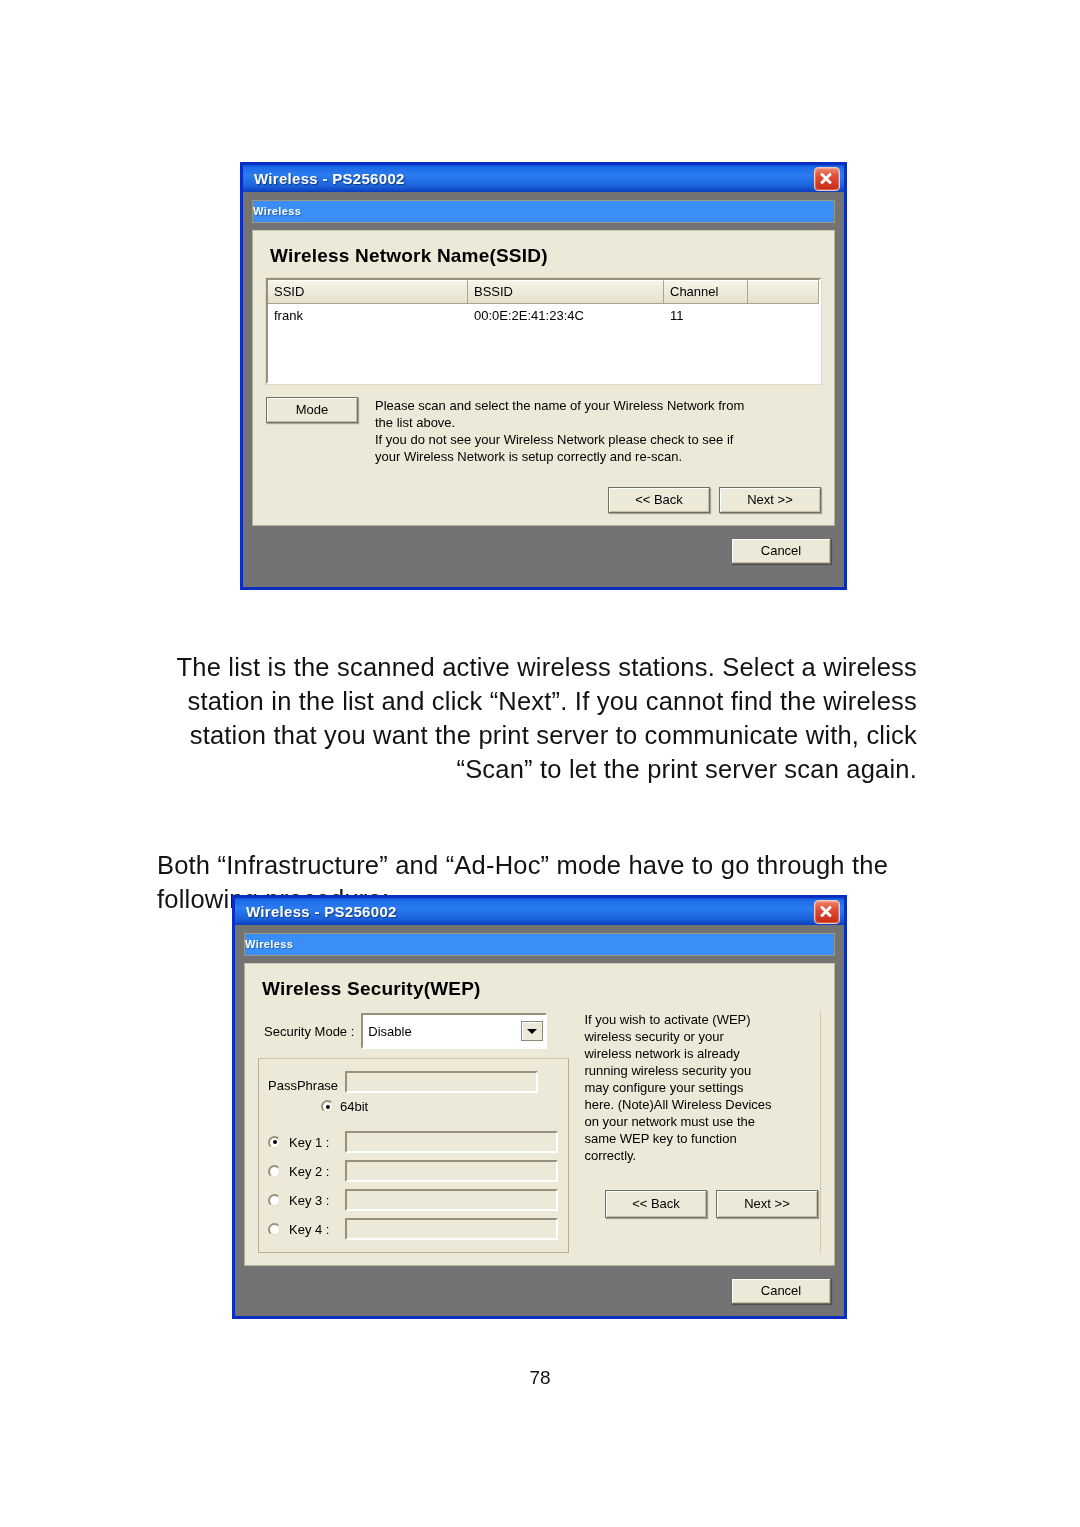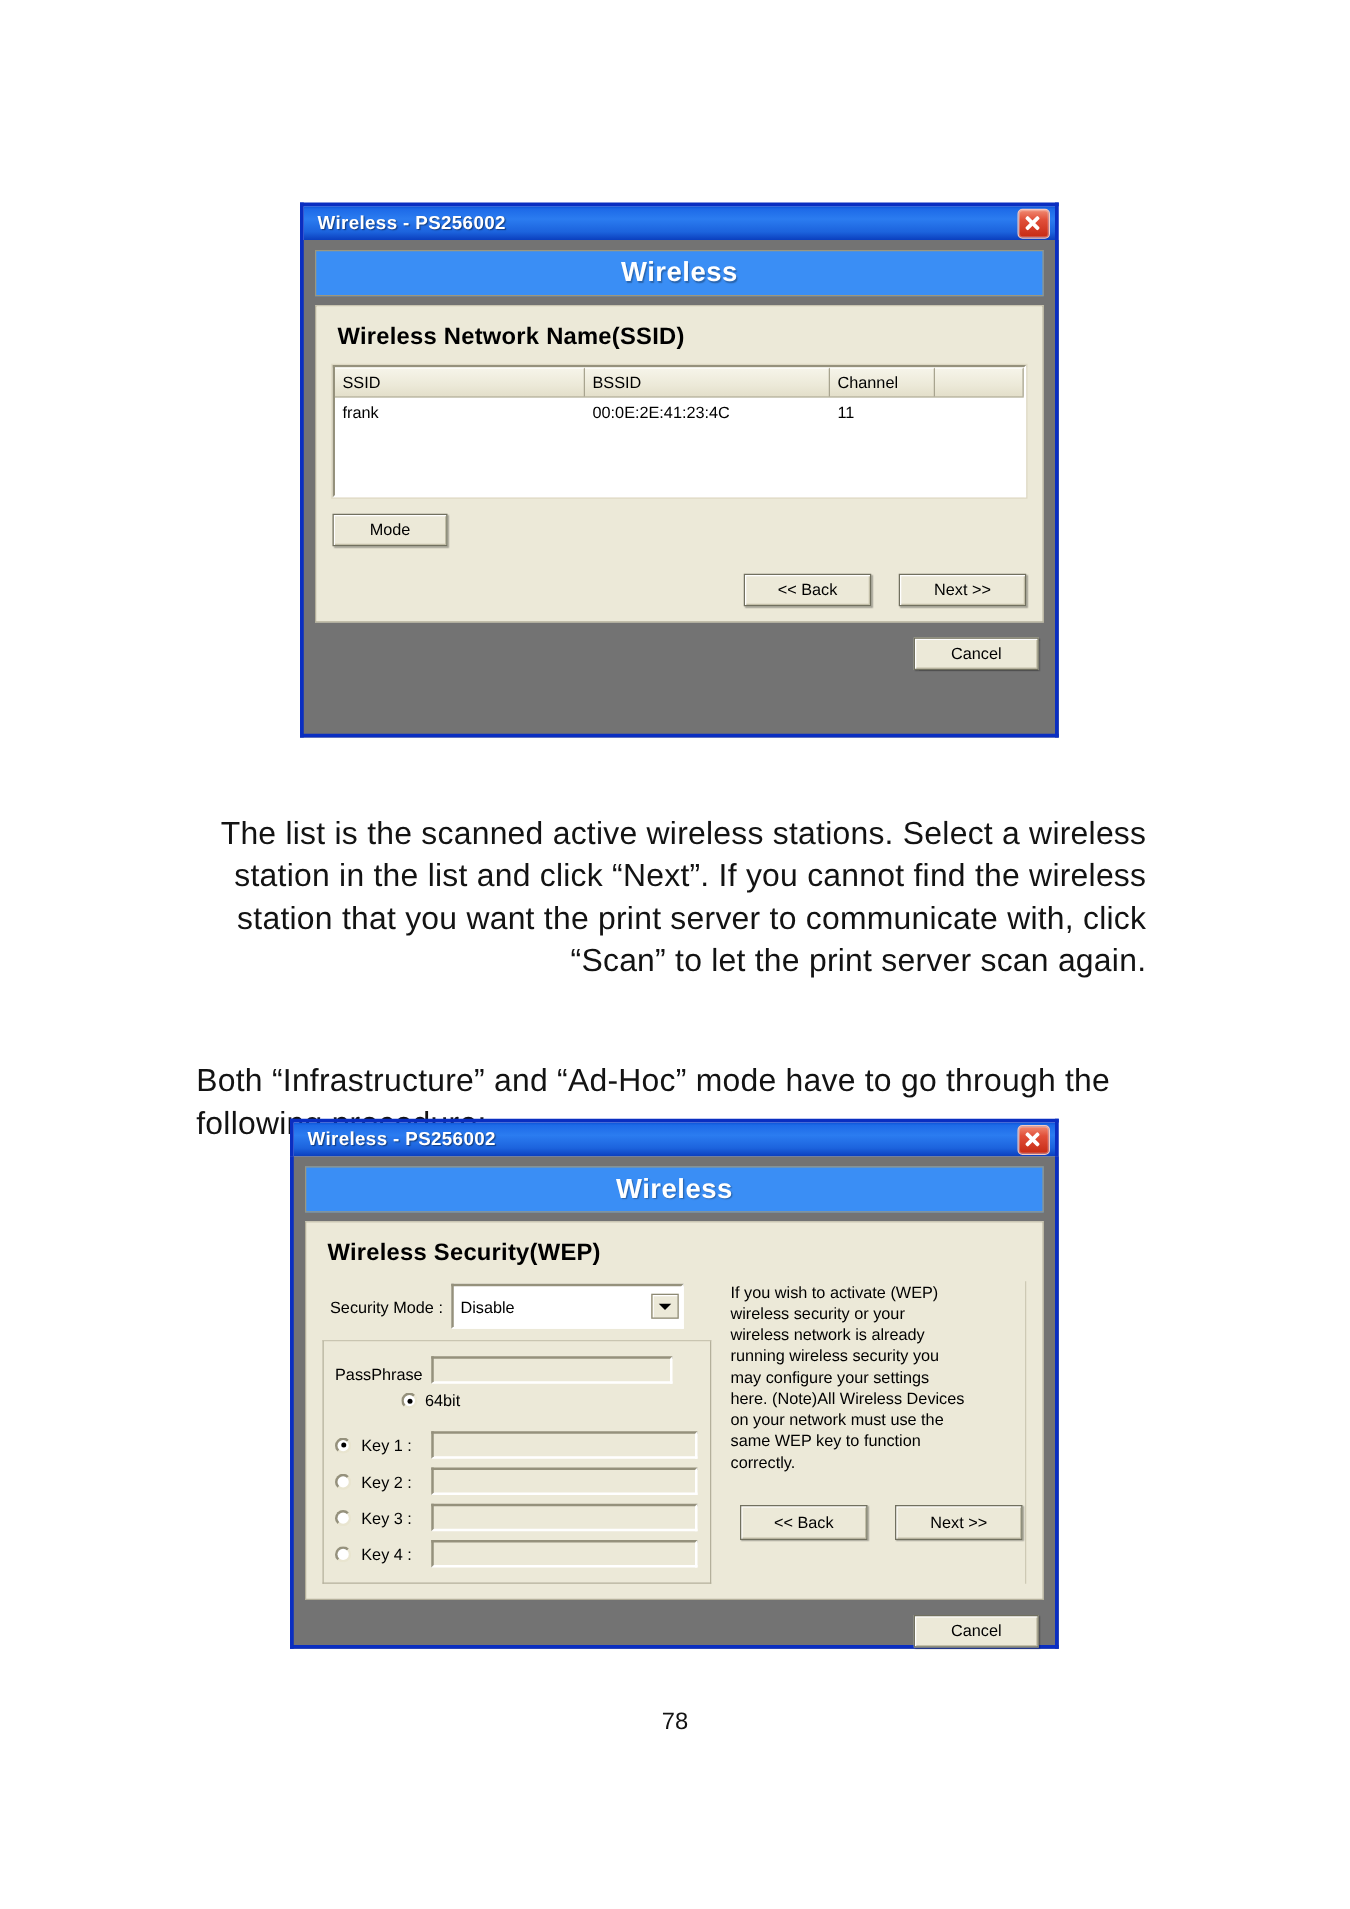--- a/index.html
+++ b/index.html
@@ -95,22 +95,22 @@
 
   .dialog-body {
     padding: 8px 9px 10px 9px;
   }
 
   .banner {
     background: #3a8ef5;
     border: 1px solid #9a9780;
     color: #ffffff;
     font-weight: bold;
-    font-size: 22px;
-    text-align: center;
+    font-size: 11px;
+    text-align: left;
     padding: 4px 0 5px;
     letter-spacing: 0.4px;
     text-shadow: 1px 1px 1px rgba(0,0,0,0.3);
   }
 
   .panel {
     margin-top: 7px;
     border: 1px solid #b4b09b;
     border-top-color: #c9c5b1;
     background: #ece9d8;
@@ -182,21 +182,21 @@
     cursor: pointer;
     box-sizing: border-box;
   }
   .btn-scan { width: 92px; }
   .btn-nav  { width: 102px; }
   .btn-cancel { width: 100px; }
 
   .nav-row {
     display: flex;
     justify-content: flex-end;
-    gap: 22px;
+    gap: 9px;
     margin-top: 22px;
   }
   .cancel-row {
     display: flex;
     justify-content: flex-end;
     margin-top: 12px;
     padding-right: 4px;
   }
 
   
@@ -349,20 +349,26 @@
             <div class="lv-col-ssid">frank</div>
             <div class="lv-col-bssid">00:0E:2E:41:23:4C</div>
             <div class="lv-col-channel">11</div>
             <div class="lv-col-extra"></div>
           </div>
         </div>
       </div>
 
       <div class="scan-row">
         <div class="btn btn-scan">Mode</div>
+        <div class="help-text">
+          <div>Please scan and select the name of your Wireless Network from</div>
+          <div>the list above.</div>
+          <div>If you do not see your Wireless Network please check to see if</div>
+          <div>your Wireless Network is setup correctly and re-scan.</div>
+        </div>
       </div>
 
       <div class="nav-row">
         <div class="btn btn-nav">&lt;&lt; Back</div>
         <div class="btn btn-nav">Next &gt;&gt;</div>
       </div>
     </div>
 
     <div class="cancel-row">
       <div class="btn btn-cancel">Cancel</div>

